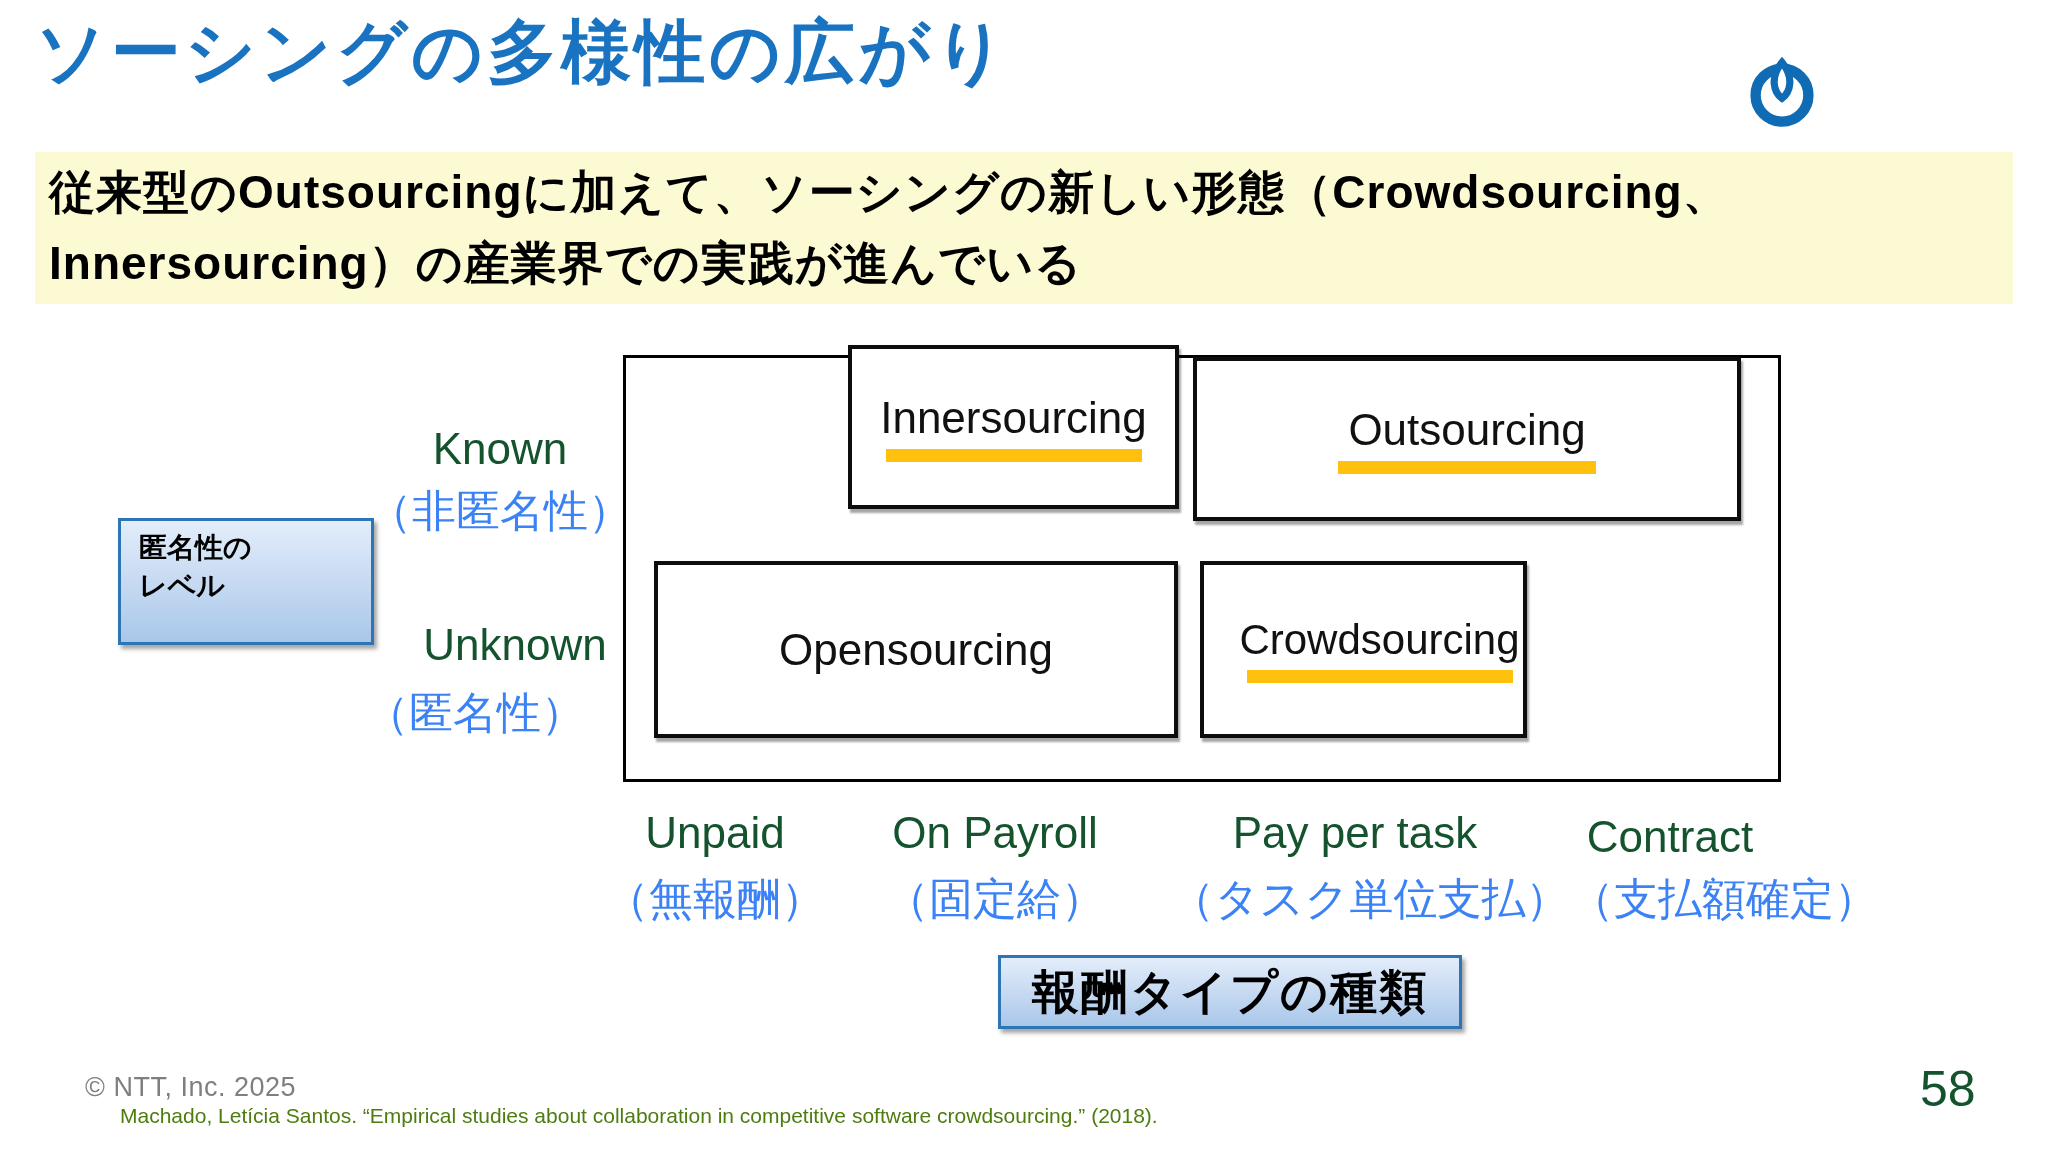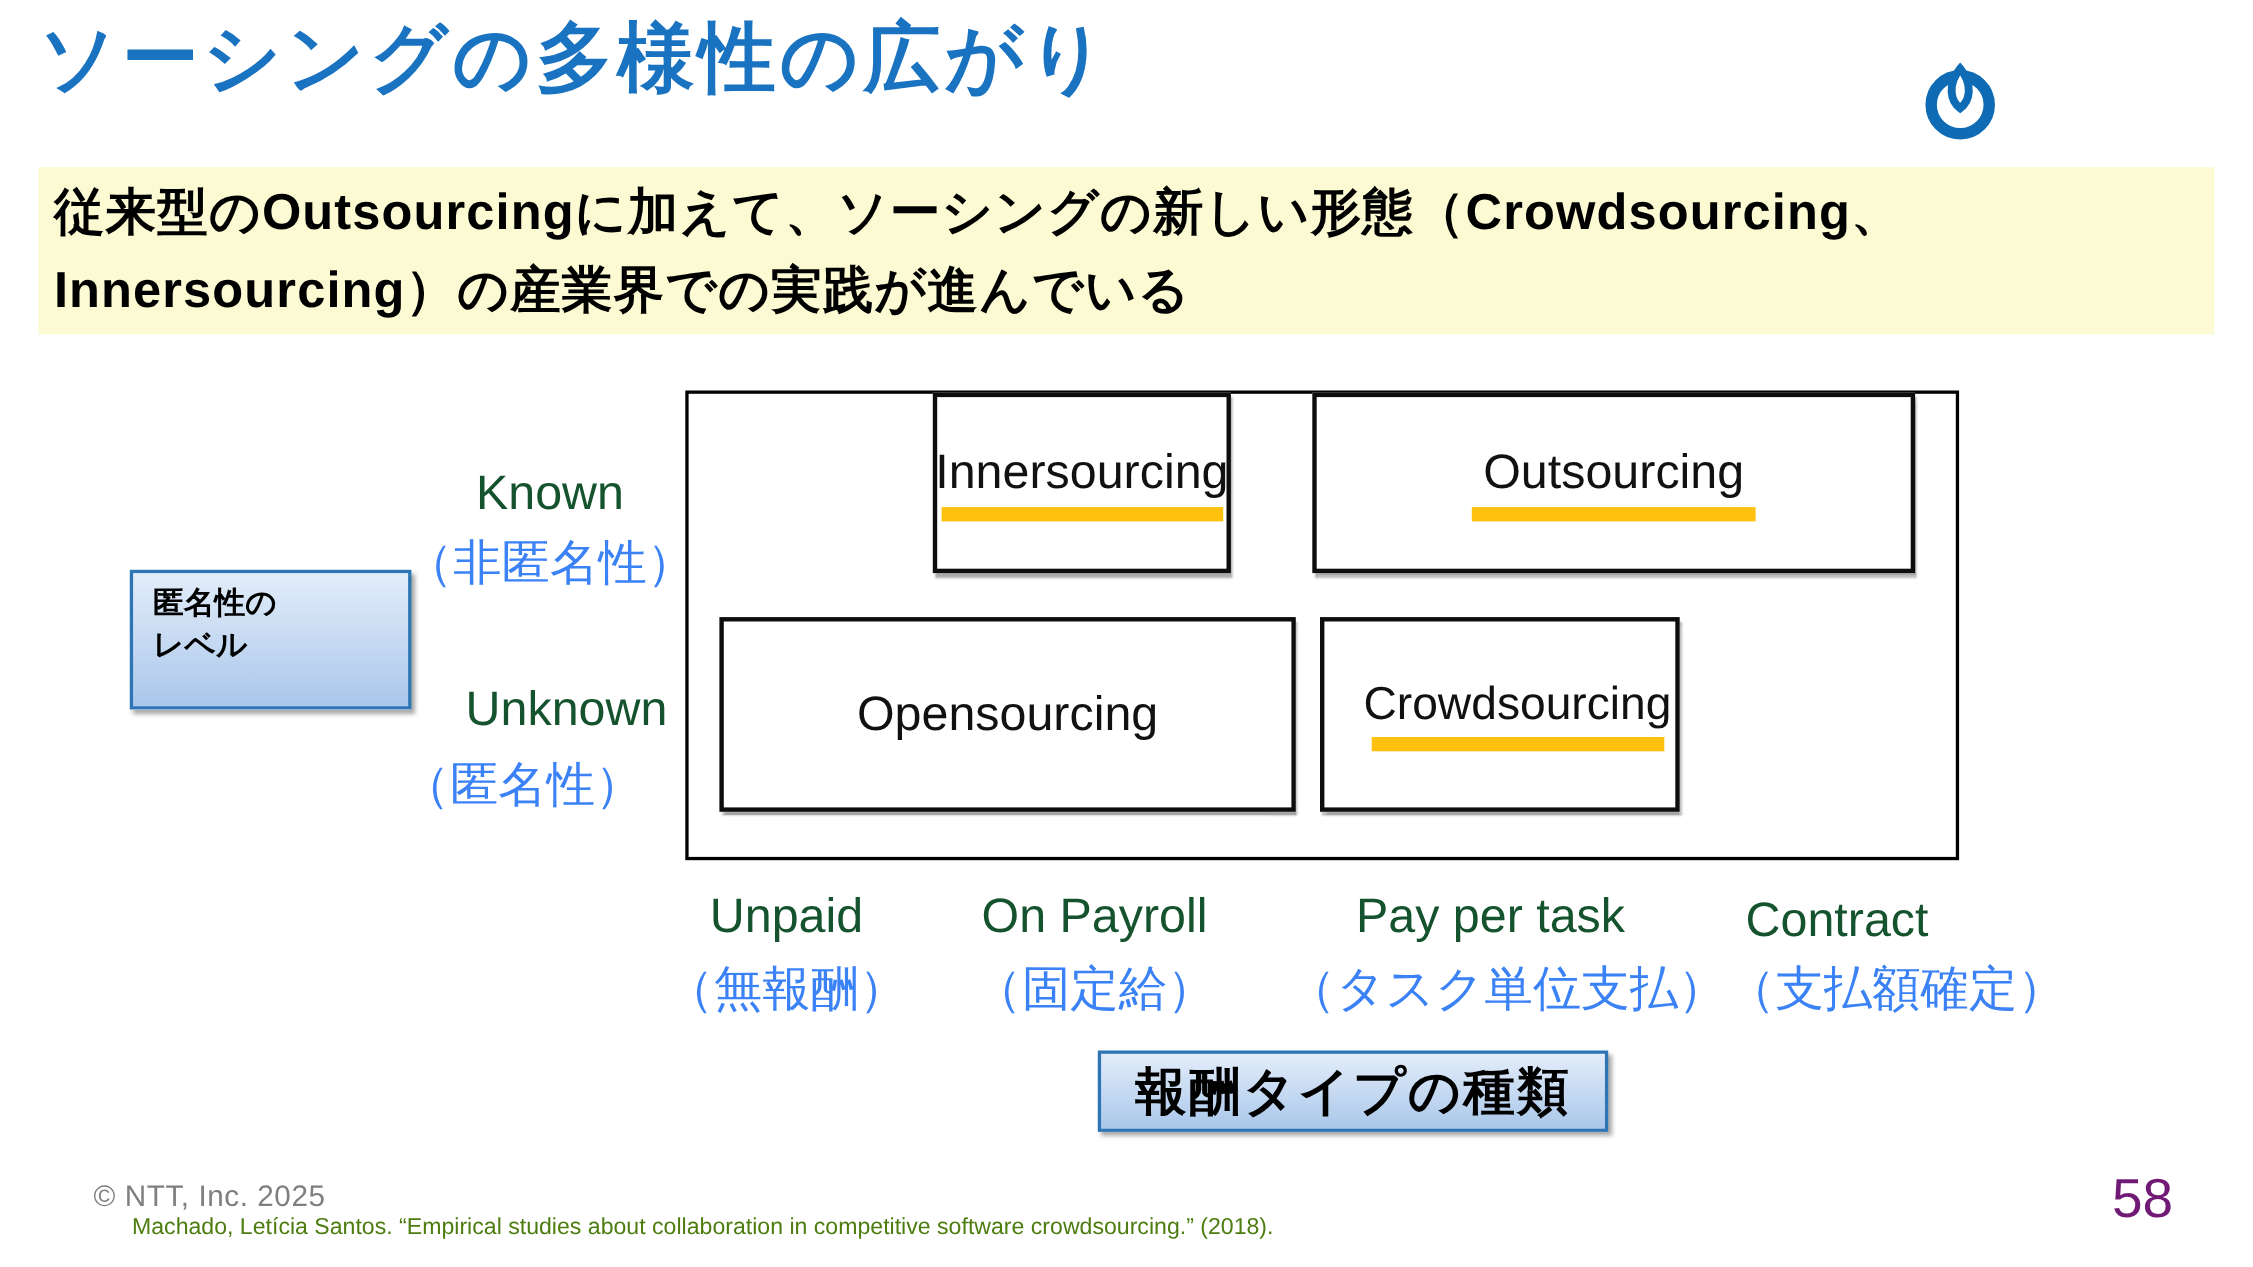--- a/index.html
+++ b/index.html
@@ -38,21 +38,21 @@
     position:absolute;left:623px;top:355px;width:1158px;height:427px;
     border:3px solid #000;background:#fff;box-sizing:border-box;
   }
   .cell{
     position:absolute;background:#fff;border:4px solid #0d0d0d;
     box-sizing:border-box;box-shadow:2px 4px 2px rgba(0,0,0,0.35);
     display:flex;flex-direction:column;align-items:center;justify-content:center;
   }
   .cell-label{font-size:44px;color:#111;white-space:nowrap;}
   .cell-bar{height:13px;background:#ffc10d;margin-top:6px;}
-  .cell-innersourcing{left:848px;top:357px;width:271px;height:164px;}
+  .cell-innersourcing{left:848px;top:345px;width:331px;height:164px;}
   .cell-innersourcing .cell-bar{width:256px;}
   .cell-outsourcing{left:1193px;top:357px;width:548px;height:164px;}
   .cell-outsourcing .cell-bar{width:258px;}
   .cell-opensourcing{left:654px;top:561px;width:524px;height:177px;}
   .cell-crowdsourcing{left:1200px;top:561px;width:327px;height:177px;padding-left:32px;}
   .cell-crowdsourcing .cell-bar{width:266px;}
   .cell-crowdsourcing .cell-label{font-size:42px;}
   
   .lbl{position:absolute;text-align:center;white-space:nowrap;}
   .lbl-en{font-size:44px;color:#14532d;}
@@ -89,21 +89,21 @@
   .copyright{
     position:absolute;left:85px;top:1072px;
     font-size:27px;color:#7f7f7f;letter-spacing:0.5px;
   }
   .citation{
     position:absolute;left:78px;top:1104px;
     font-size:21px;color:#4d7c0f;margin-left:42px;
   }
   .page-number{
     position:absolute;left:1920px;top:1060px;
-    font-size:50px;color:#701a75;
+    font-size:50px;color:#14532d;
   }
 </style>
 </head>
 <body>
 
 <div class="slide-title">ソーシングの多様性の広がり</div>
 
 <div class="ntt-logo">
   <span>
     <svg width="80" height="80" viewBox="0 0 100 100" aria-hidden="true">

